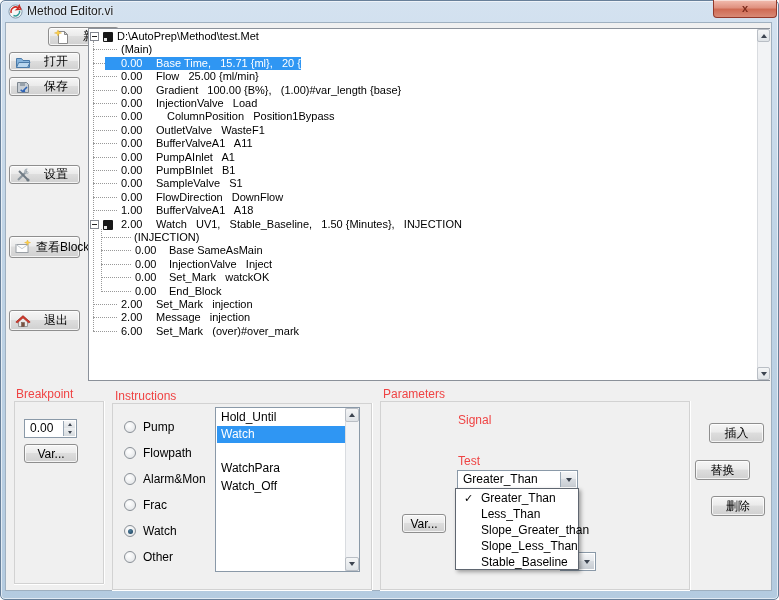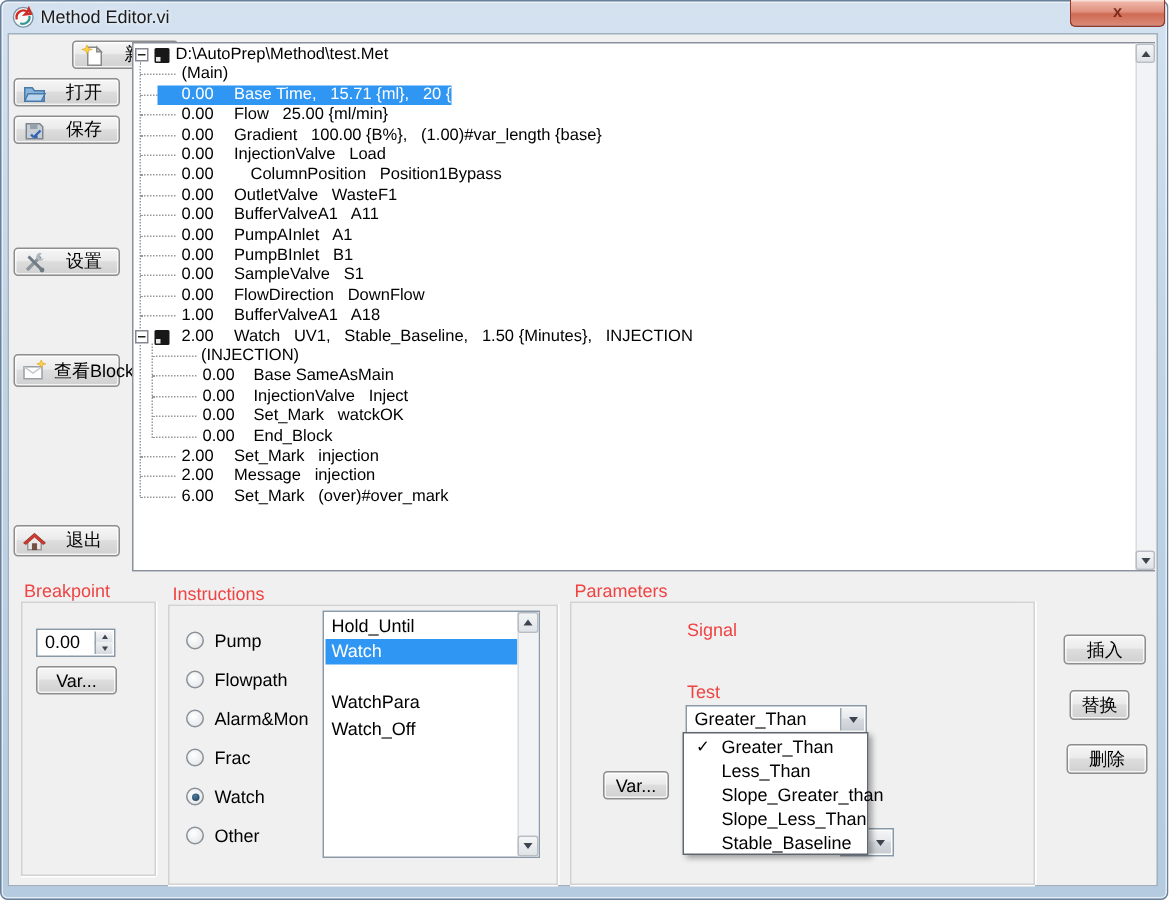--- a/index.html
+++ b/index.html
@@ -149,21 +149,21 @@
       <div class="btn side-btn" style="top: 236px; height: 22px;">
         <span class="ic">
           <svg class="icsvg" viewBox="0 0 16 16">
             <rect x="1" y="5.5" width="12" height="8" fill="#fdfdfd" stroke="#9aa0a6"></rect>
             <path d="M1 5.5l6 4.2 6-4.2" fill="none" stroke="#c3c9ce"></path>
             <path d="M12.5 1l.9 1.9 2.1.7-2.1.6-.9 2.1-.8-2.1-2.1-.6 2.1-.7z" fill="#ffd24a" stroke="#d9a21a" stroke-width=".4"></path>
           </svg>
         </span>
         <span class="lbl">查看Block</span>
       </div>
-      <div class="btn side-btn" style="top: 310px; height: 21px; margin-top: 40px;">
+      <div class="btn side-btn" style="top: 310px; height: 21px;">
         <span class="ic">
           <svg class="icsvg" viewBox="0 0 16 16">
             <path d="M1.5 8.5L8 3l6.5 5.5h-2v5h-9v-5z" fill="#e9e9e9" stroke="#9a9a9a"></path>
             <path d="M.8 9L8 2.6 15.2 9l-1.4 1L8 5 2.2 10z" fill="#d23b2f" stroke="#9c2015" stroke-width=".5"></path>
             <rect x="6.5" y="9.5" width="3" height="4" fill="#7a5140" stroke="#5d3d30" stroke-width=".4"></rect>
           </svg>
         </span>
         <span class="lbl">退出</span>
       </div>
     </div>
@@ -299,15 +299,15 @@
         <span class="chk"></span>
         <span class="mtxt">Slope_Less_Than</span>
       </div>
       <div class="mi" style="top: 65px;">
         <span class="chk"></span>
         <span class="mtxt">Stable_Baseline</span>
       </div>
     </div>
 
   <div class="btn" style="left:709px; top:423px; width:55px; height:20px;">插入</div>
-  <div class="btn" style="left:713px; top:460px; width:40px; height:20px;">替换</div>
+  <div class="btn" style="left:695px; top:460px; width:55px; height:20px;">替换</div>
   <div class="btn" style="left:711px; top:496px; width:54px; height:20px;">删除</div>
 </div>
 
 </body></html>

